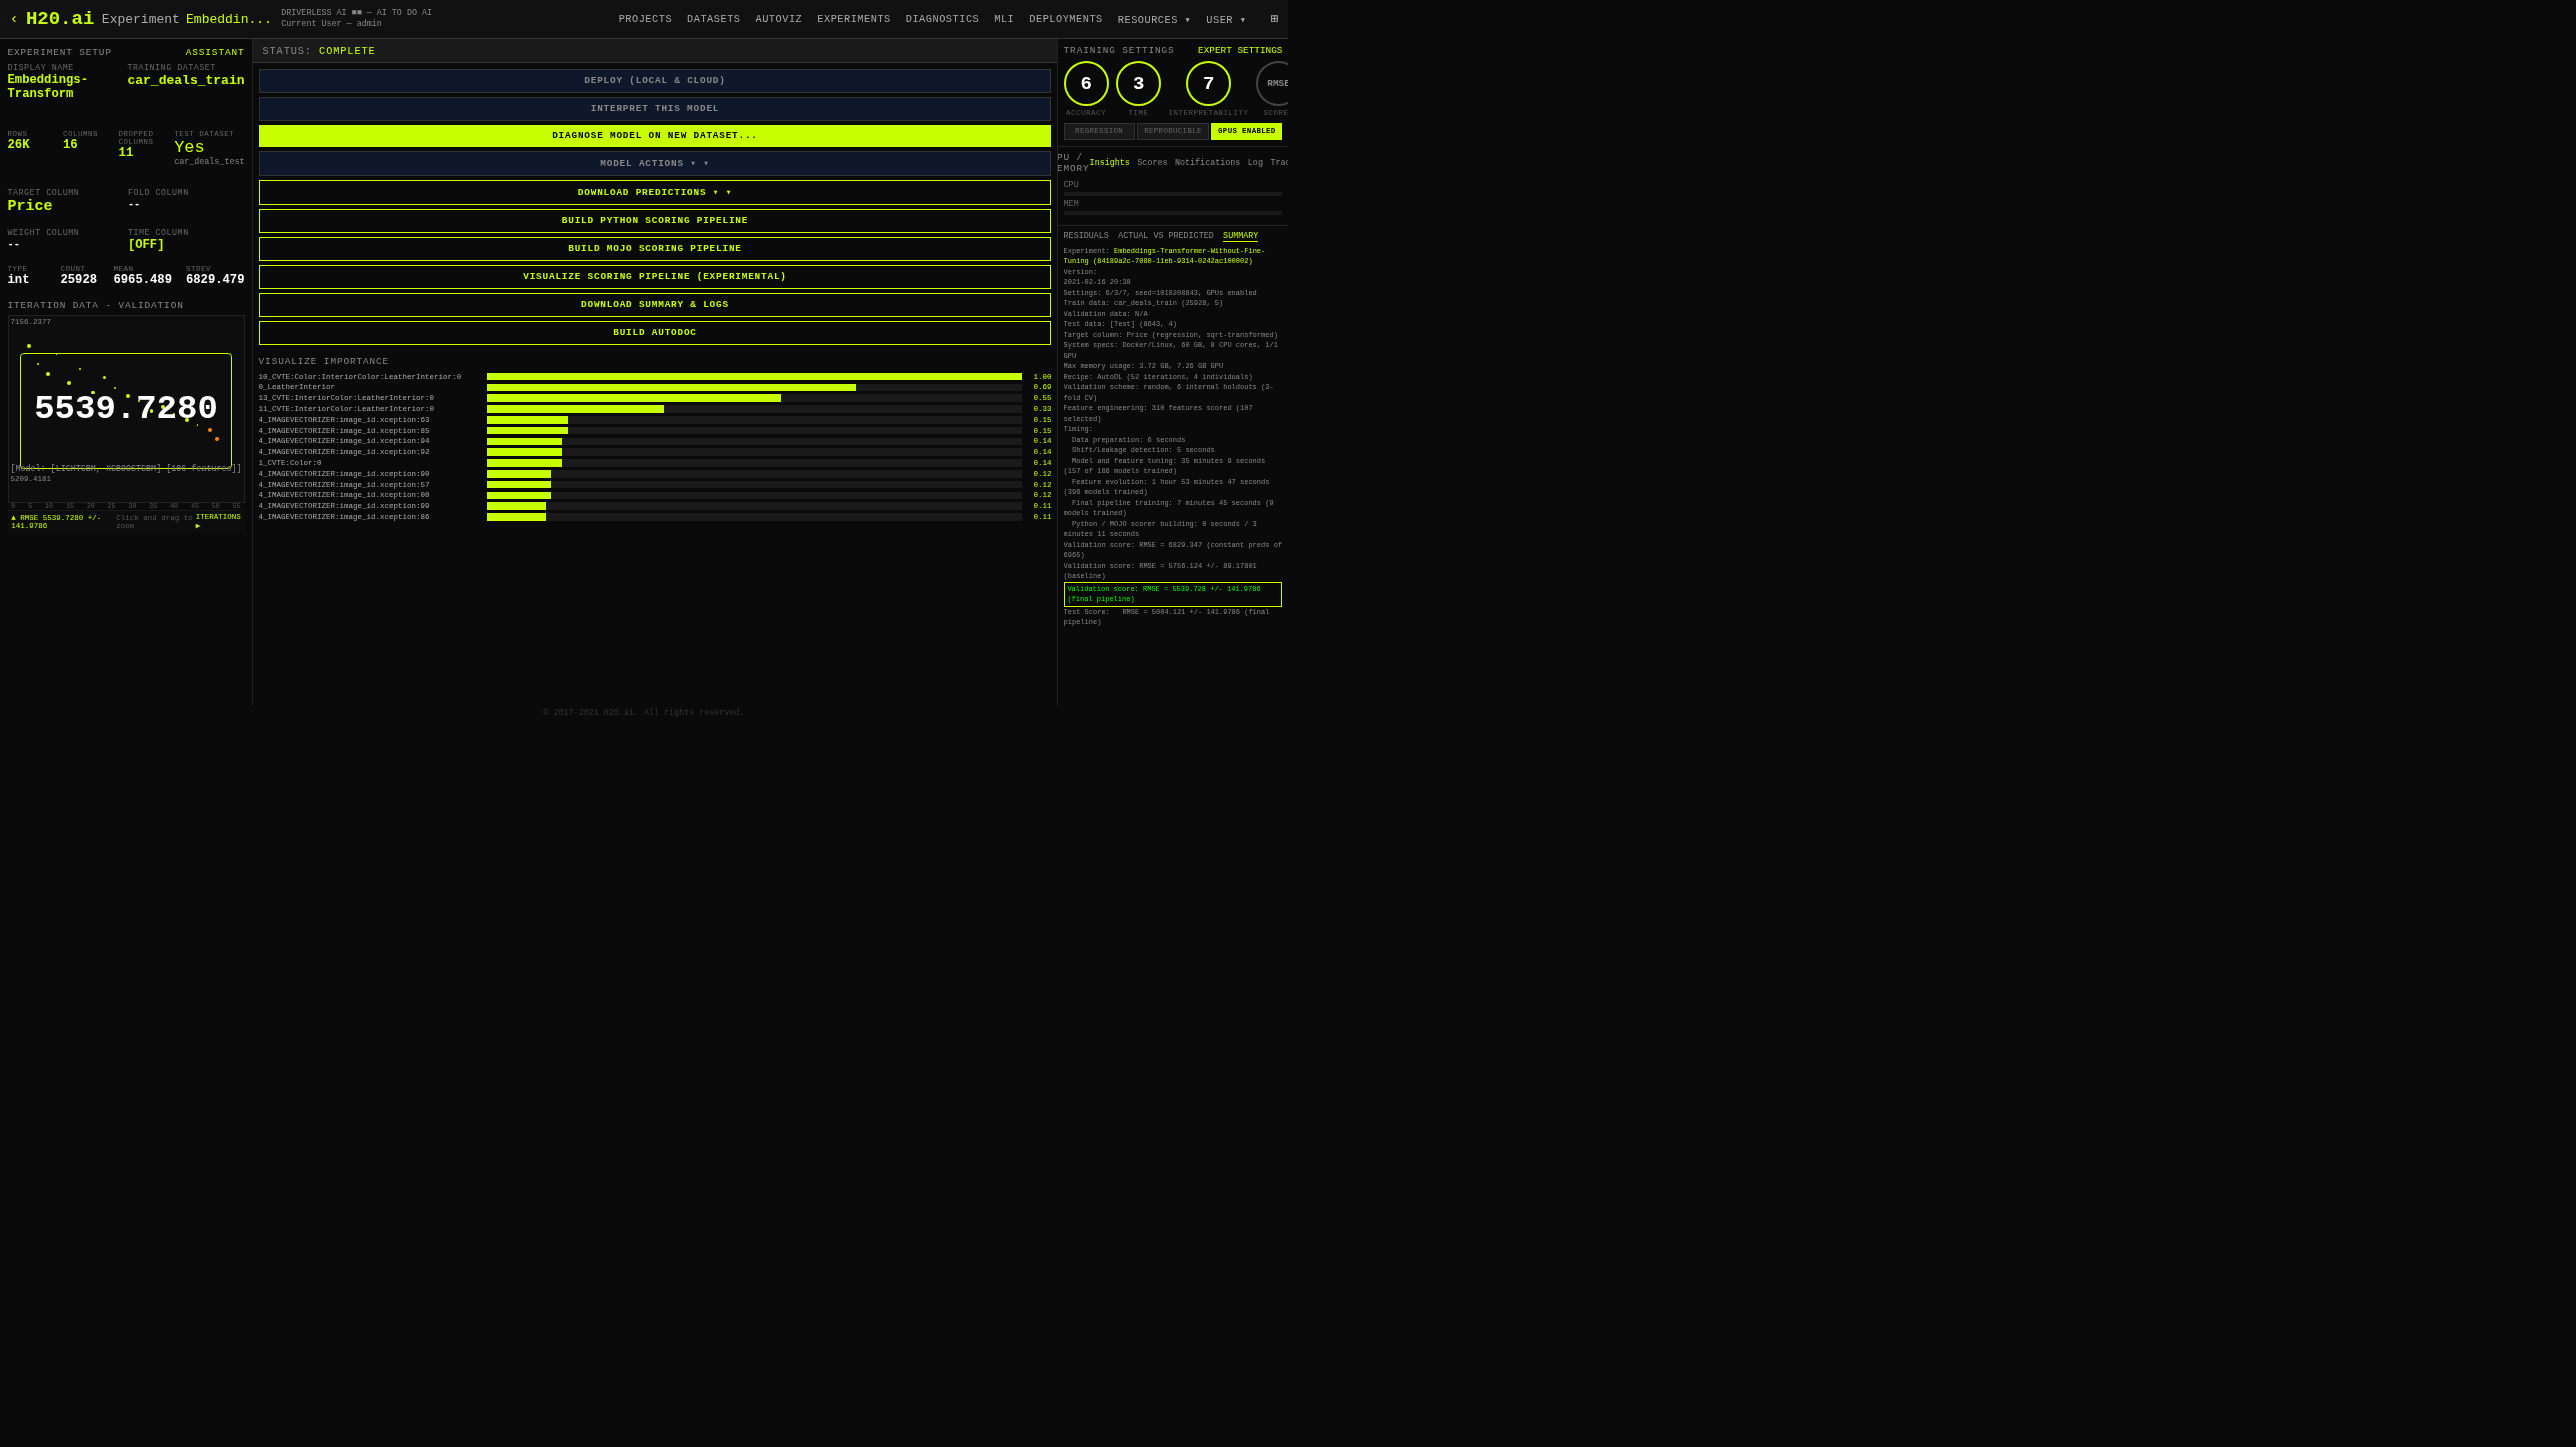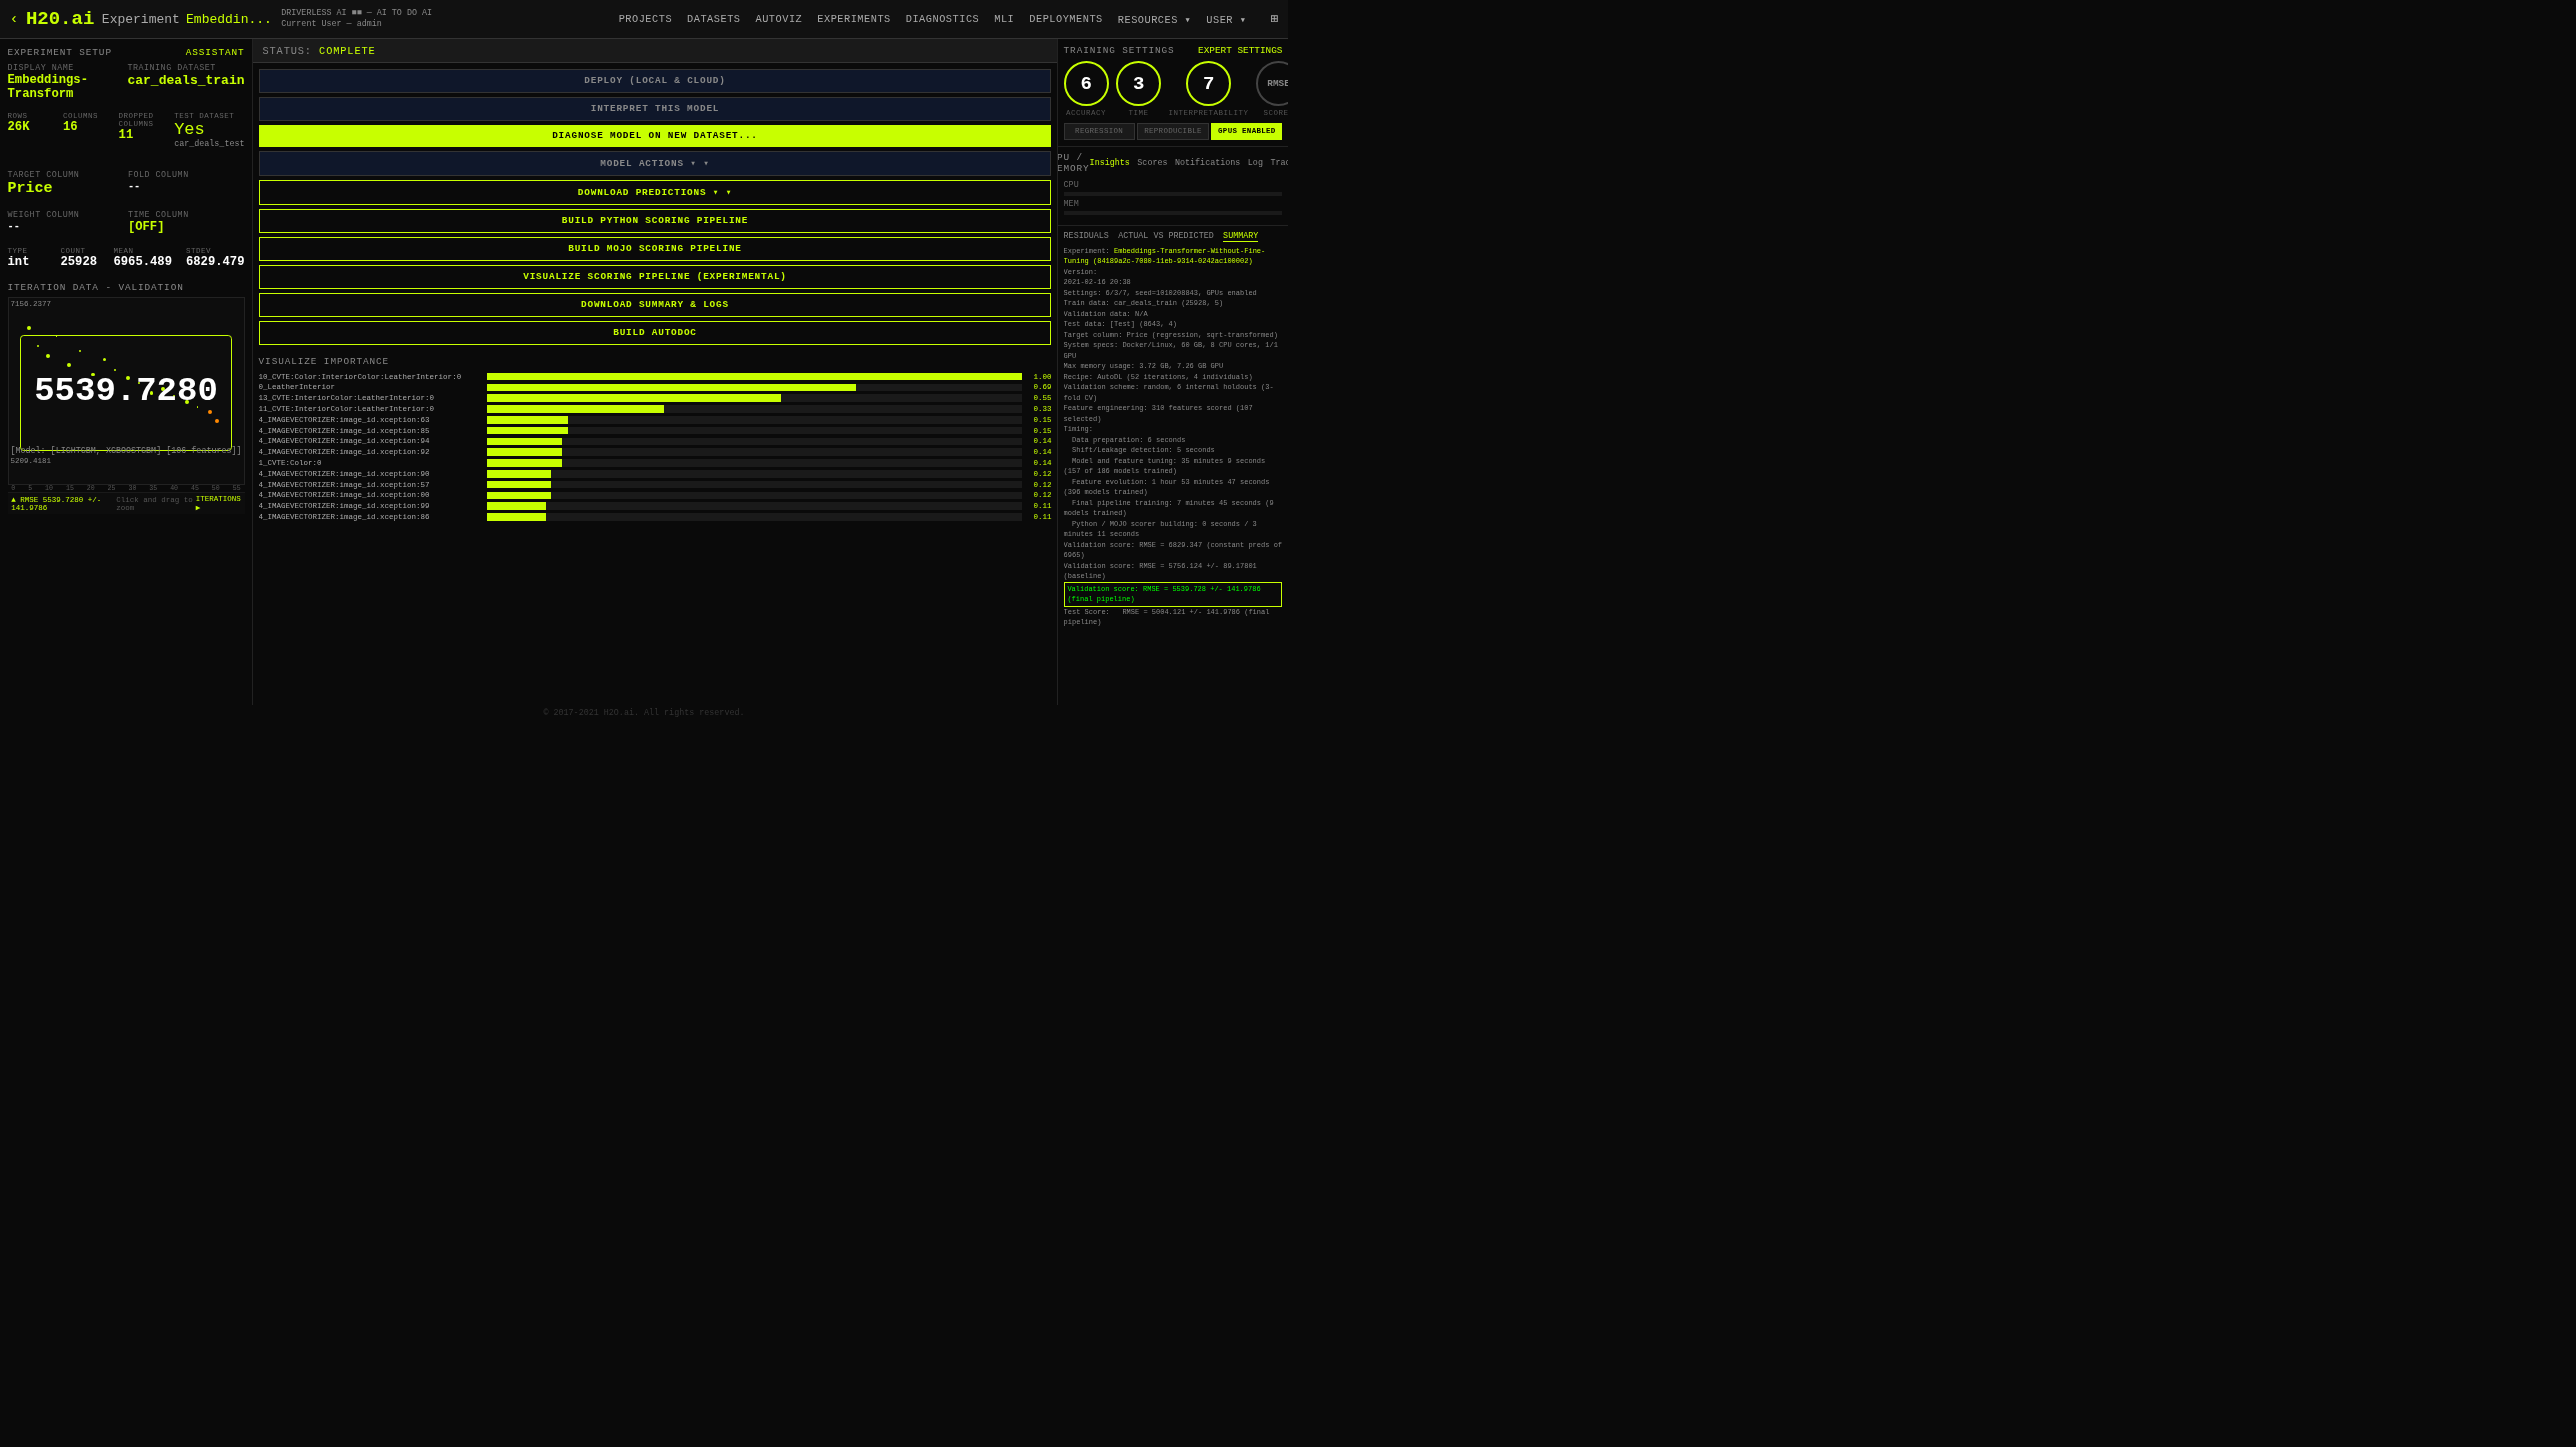--- a/index.html
+++ b/index.html
@@ -383,21 +383,21 @@
       background: #c8ff00;
       border-radius: 50%;
     }
     .dot.orange { background: #ff8800; }
     .dot.small { width: 1.9px; height: 1.9px; }
 
     .dataset-row {
       display: grid;
       grid-template-columns: 1fr 1fr;
       gap: 21px;
-      margin-bottom: 3px;
+      margin-bottom: 21px;
     }
     .test-value { font-size: 17px; color: #c8ff00; }
     .test-small { font-size: 8.4px; color: #888; }
   </style>
 </head>
 <body>
 
 <div class="top-nav">
   <div class="logo-area">
     <span class="chevron">‹</span>

